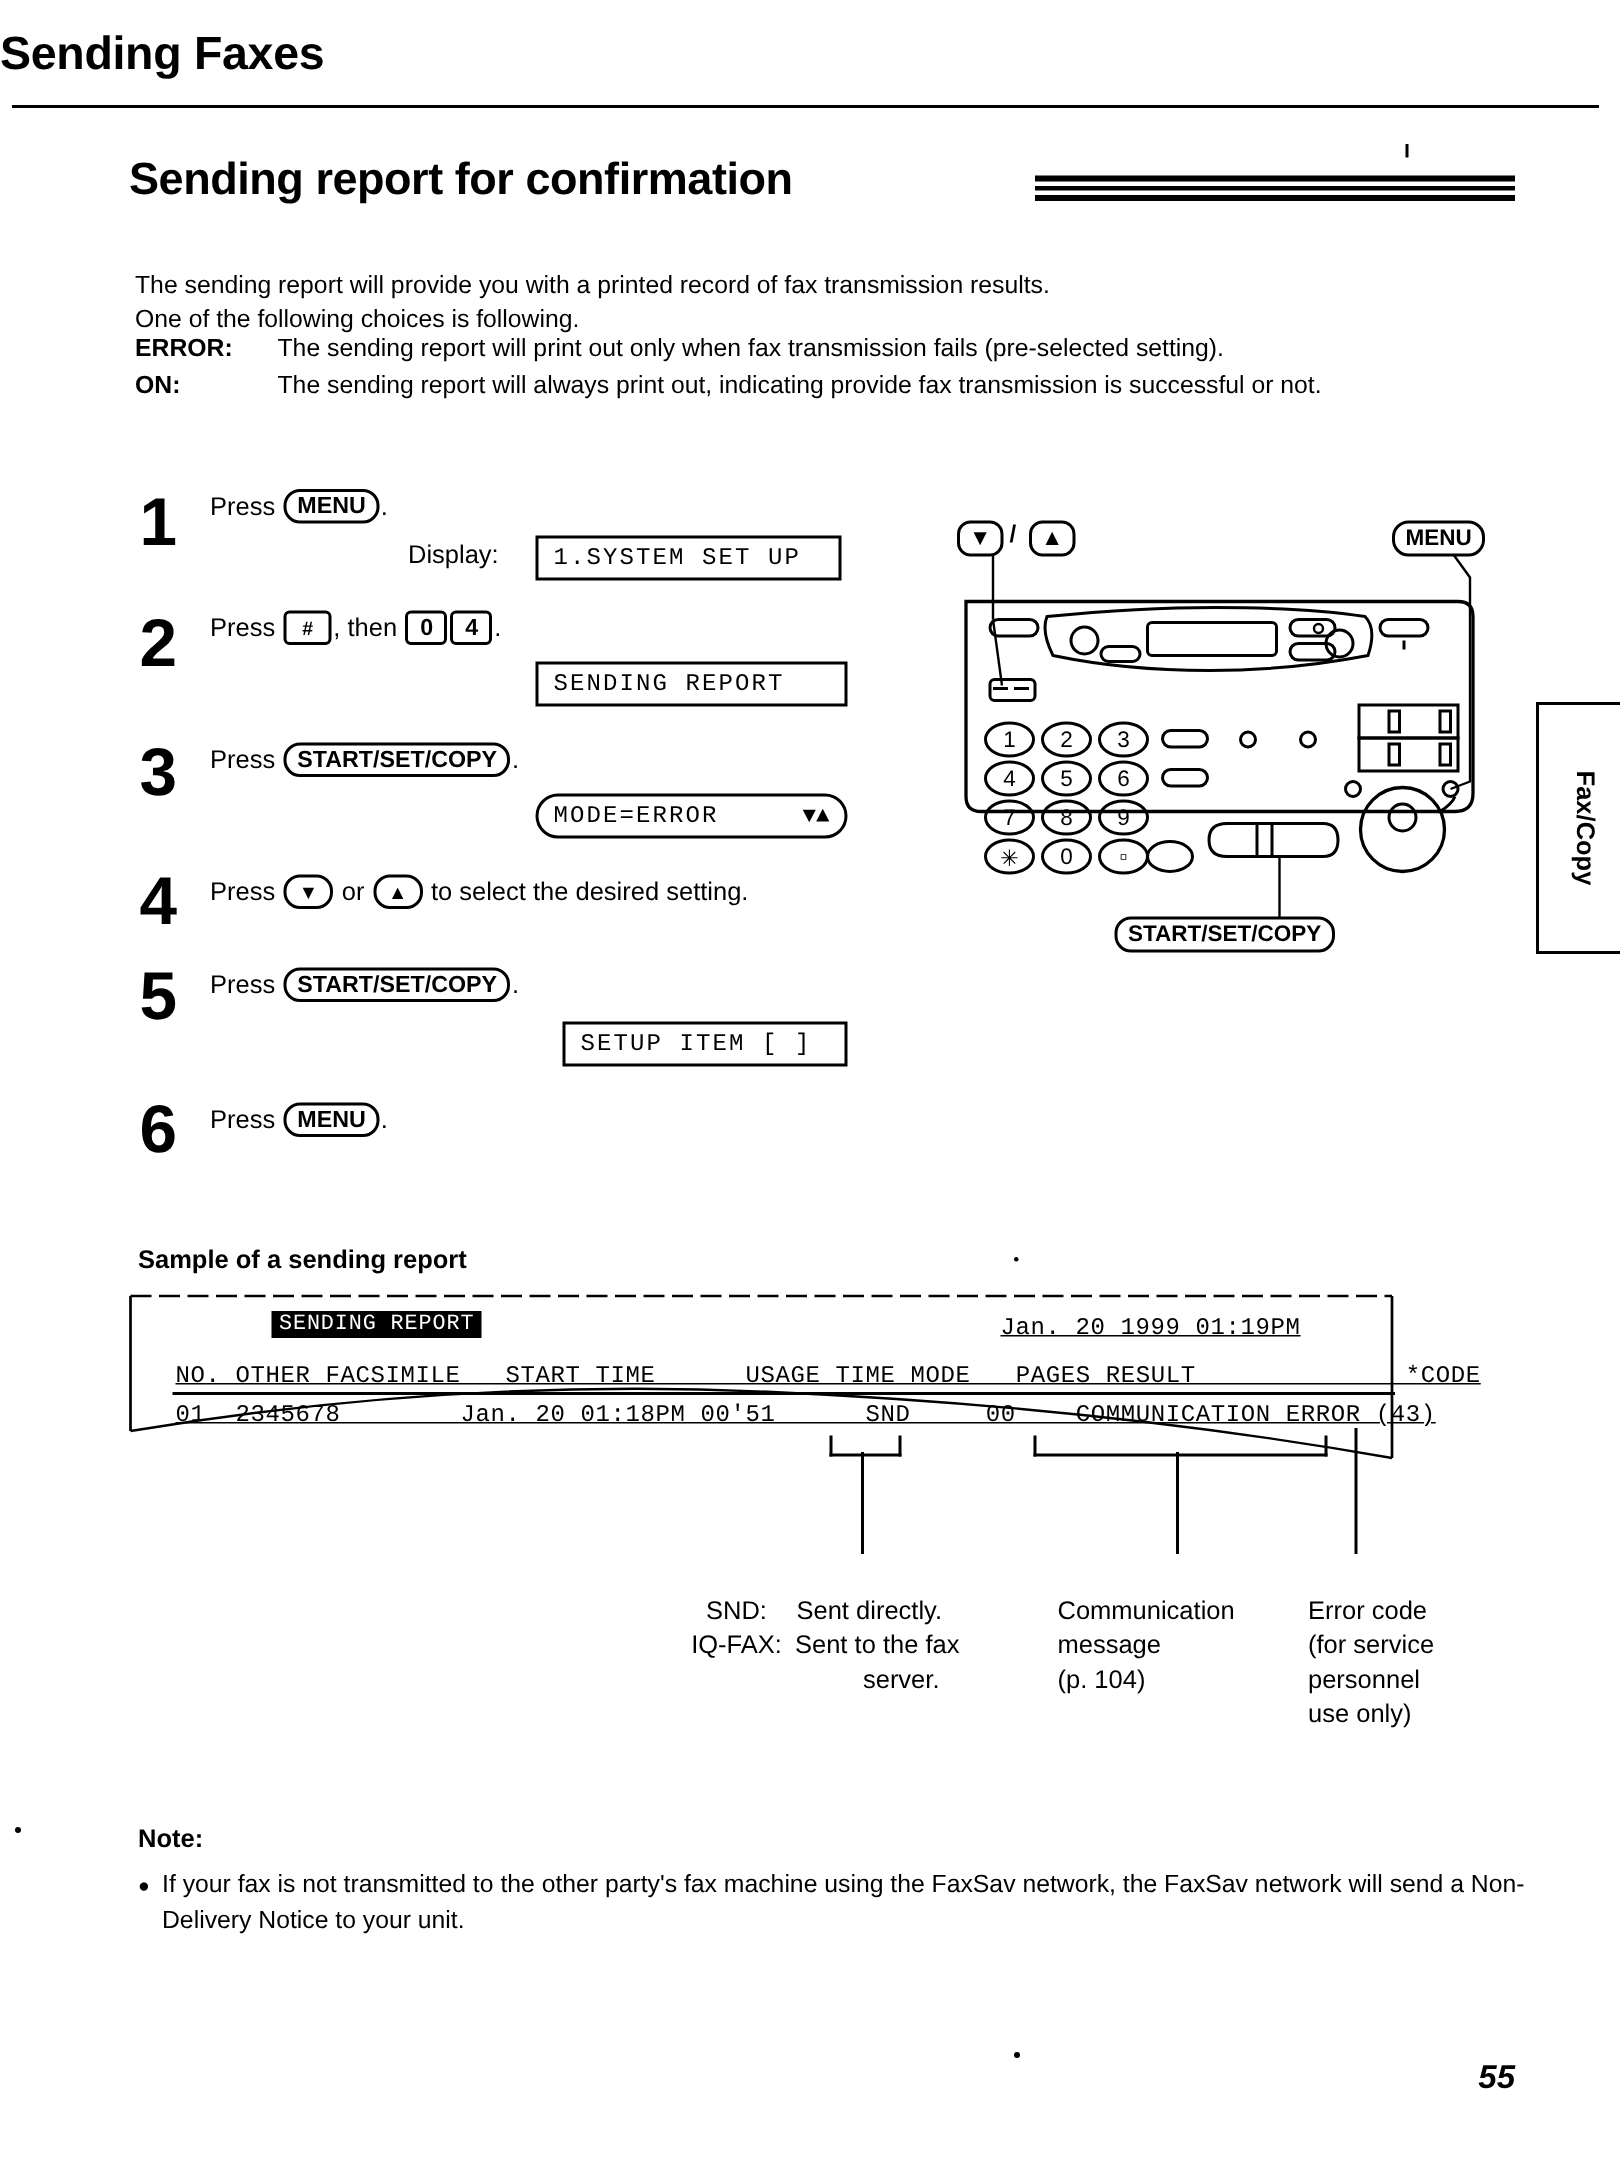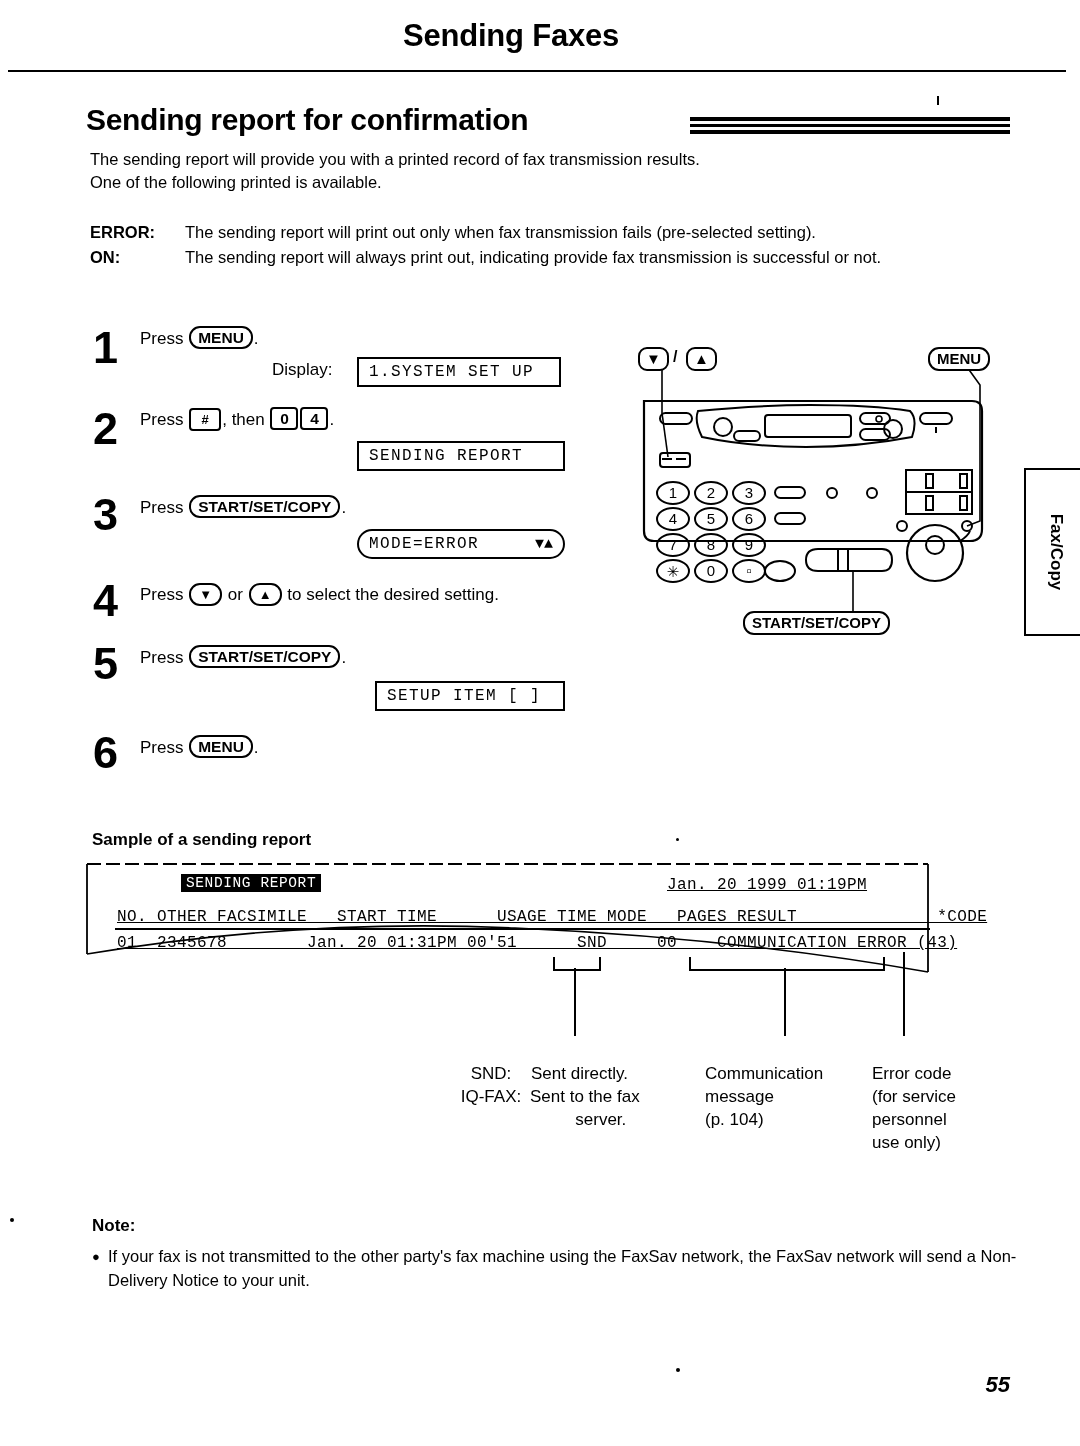--- a/index.html
+++ b/index.html
@@ -8,21 +8,21 @@
     width:1080px;height:1446px;position:relative;overflow:hidden;
     font-family:"Liberation Sans", sans-serif;
     color:#000;
     -webkit-font-smoothing:none;
   }
   .page{position:absolute;inset:0;}
 
   
   .run-head{
     position:absolute;left:0;top:18px;width:1022px;
-    text-align:center;
+    text-align:left;
     font-size:31px;font-weight:bold;letter-spacing:-0.2px;
   }
   .head-rule{
     position:absolute;left:8px;top:70px;width:1058px;height:2px;
     background:#000;
   }
 
   
   .sec-title{
     position:absolute;left:86px;top:103px;
@@ -35,21 +35,21 @@
   .sec-rules i{display:block;background:#000;}
   .sec-rules i:nth-child(1){height:4px;}
   .sec-rules i:nth-child(2){height:3px;margin-top:3px;}
   .sec-rules i:nth-child(3){height:4px;margin-top:3px;}
   .tick-mark{
     position:absolute;left:937px;top:96px;width:2px;height:9px;background:#000;
   }
 
   
   .intro{
-    position:absolute;left:90px;top:148px;width:830px;
+    position:absolute;left:90px;top:179px;width:830px;
     font-size:16.5px;line-height:23px;
   }
 
   
   .choices{position:absolute;left:90px;top:220px;width:930px;font-size:16.5px;}
   .choice-row{display:flex;line-height:25px;}
   .choice-key{width:95px;font-weight:bold;flex:0 0 95px;}
   .choice-val{flex:1;}
 
   
@@ -169,21 +169,21 @@
   <div class="sec-title">Sending report for confirmation</div>
   <div class="tick-mark"></div>
   <div class="sec-rules">
       <i></i>
       <i></i>
       <i></i>
     </div>
 
   <div class="intro">
     <div>The sending report will provide you with a printed record of fax transmission results.</div>
-    <div>One of the following printed is available.</div>
+    <div>One of the following choices is following.</div>
   </div>
 
   <div class="choices">
     <div class="choice-row">
       <div class="choice-key">ERROR:</div>
       <div class="choice-val">The sending report will print out only when fax transmission fails (pre-selected setting).</div>
     </div>
     <div class="choice-row">
       <div class="choice-key">ON:</div>
       <div class="choice-val">The sending report will always print out, indicating provide fax transmission is successful or not.</div>
@@ -356,21 +356,21 @@
     <svg width="845" height="150" viewBox="0 0 845 150" fill="none" stroke="#000" stroke-width="1.6" style="position:absolute;left:0;top:0;">
       <path d="M2 2 L843 2" stroke-dasharray="14 5" stroke-width="1.8"></path>
       <path d="M2 2 L2 92" stroke-width="1.8"></path>
       <path d="M843 2 L843 110" stroke-width="1.8"></path>
       <path d="M2 92 Q220 56 430 66 Q650 76 843 110" stroke-width="1.6"></path>
     </svg>
     <div class="rpt-title">SENDING REPORT</div>
     <div class="rpt-line rpt-date">Jan. 20 1999 01:19PM</div>
     <div class="rpt-line rpt-hdr">NO. OTHER FACSIMILE   START TIME      USAGE TIME MODE   PAGES RESULT              *CODE</div>
     <div class="hdr-underline"></div>
-    <div class="rpt-line rpt-row">01  2345678        Jan. 20 01:31PM 00'51      SND     00    COMMUNICATION ERROR (43)</div>
+    <div class="rpt-line rpt-row">01  2345678        Jan. 20 01:18PM 00'51      SND     00    COMMUNICATION ERROR (43)</div>
   </div>
 
   <div class="brk" style="left:553px;top:957px;width:44px;height:12px;"></div>
   <div class="vline" style="left:574px;top:968px;height:68px;"></div>
 
   <div class="brk" style="left:689px;top:957px;width:192px;height:12px;"></div>
   <div class="vline" style="left:784px;top:968px;height:68px;"></div>
 
   <div class="vline" style="left:903px;top:952px;height:84px;"></div>
 

